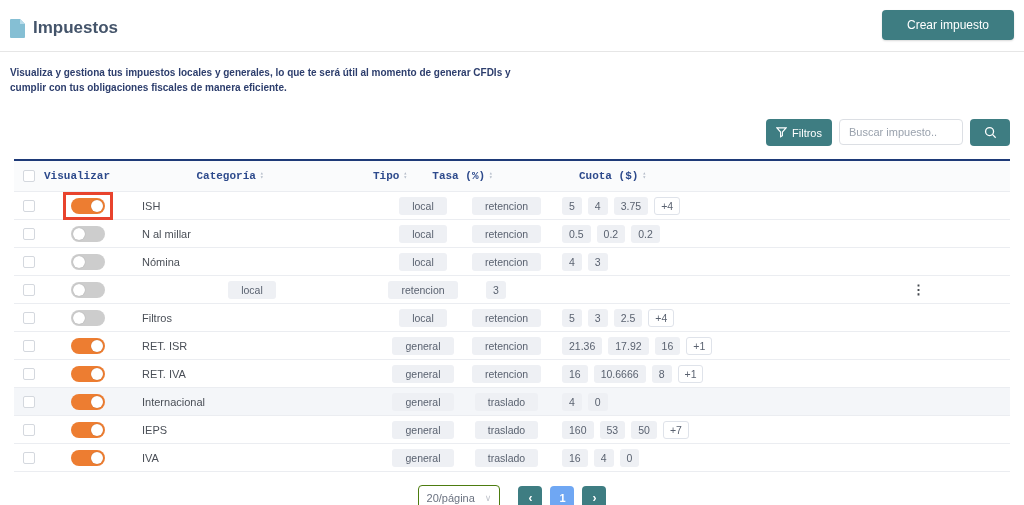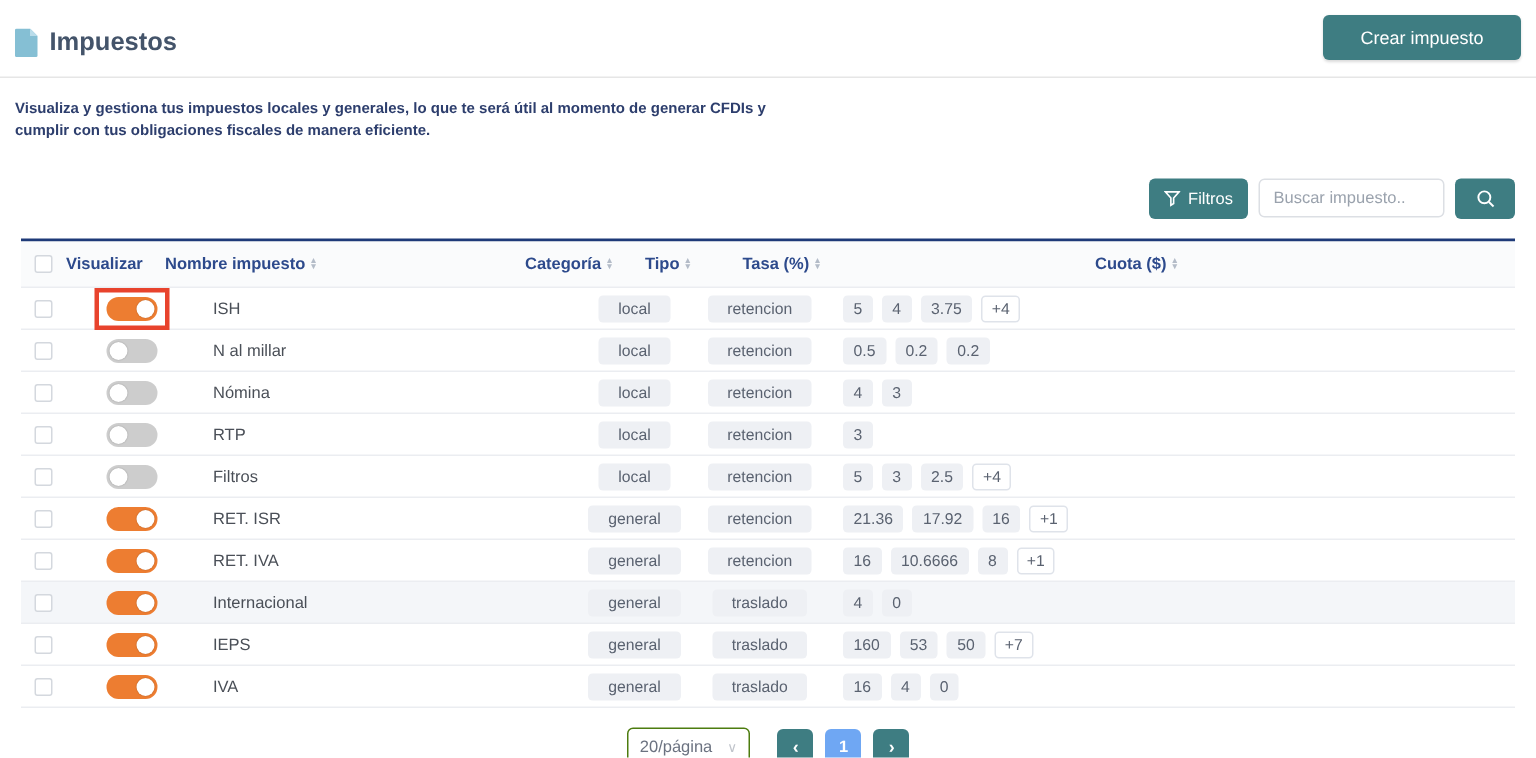--- a/index.html
+++ b/index.html
@@ -27,21 +27,21 @@
   .toolbar{display:flex;justify-content:flex-end;gap:7px;margin:24px 14px 0 0;}
   .filters-btn{font-size:11px;padding:6px 10px;display:inline-flex;align-items:center;gap:5px;}
   .search-input{width:124px;height:26px;border:1px solid #dcdfe4;border-radius:4px;padding:0 9px;font-size:11px;color:#555;font-family:"Liberation Sans",sans-serif;outline:none;}
   .search-input::placeholder{color:#9aa2ad;}
   .search-btn{width:40px;height:27px;display:inline-flex;align-items:center;justify-content:center;}
 
   
   .table{margin:13px 14px 0 14px;border-top:2px solid var(--tableborder);}
   .thead,.trow{display:grid;grid-template-columns:30px 66px 240px 80px 65px 235px 245px 35px;align-items:center;}
   .thead{height:31px;background:#fafbfc;border-bottom:1px solid var(--rowline);}
-  .th{font-size:11px;font-weight:bold;color:var(--navy);display:flex;align-items:center;justify-content:flex-start;gap:4px;}
+  .th{font-size:11px;font-weight:bold;color:var(--navy);display:flex;align-items:center;justify-content:center;gap:4px;font-family:Liberation Mono, monospace;}
   .sort{display:inline-flex;flex-direction:column;line-height:4px;font-size:6px;color:#b4bcc8;cursor:pointer;}
   .trow{height:28px;border-bottom:1px solid var(--rowline);gap:11px;}
   .trow.hl{background:var(--rowhl);}
   .cell{display:flex;align-items:center;justify-content:center;}
   .c-name{justify-content:flex-start;padding-left:10px;font-size:11px;color:#4a4f57;}
   .c-tasa{justify-content:flex-start;padding-left:12px;gap:6px;}
   .checkbox{width:12px;height:12px;border:1px solid #d4d8de;border-radius:2px;background:#fff;display:inline-block;cursor:pointer;}
 
   
   .toggle{width:34px;height:16px;border-radius:8px;position:relative;display:inline-block;cursor:pointer;}
@@ -114,27 +114,20 @@
 
   <div class="table">
     <div class="thead">
       <div class="cell">
           <span class="checkbox"></span>
         </div>
       <div class="th">
           <span>Visualizar</span>
         </div>
       <div class="th">
-          <span>Nombre impuesto</span>
-          <span class="sort">
-            <span>▴</span>
-            <span>▾</span>
-          </span>
-        </div>
-      <div class="th">
           <span>Categoría</span>
           <span class="sort">
             <span>▴</span>
             <span>▾</span>
           </span>
         </div>
       <div class="th">
           <span>Tipo</span>
           <span class="sort">
             <span>▴</span>
@@ -246,21 +239,20 @@
           <div class="cell">
             <span class="checkbox"></span>
           </div>
           <div class="cell">
             <span class="toggle-wrap">
               <span class="toggle off">
                 <span class="knob"></span>
               </span>
             </span>
           </div>
-          <div class="cell c-name">RTP</div>
           <div class="cell">
             <span class="chip">local</span>
           </div>
           <div class="cell">
             <span class="chip">retencion</span>
           </div>
           <div class="cell c-tasa">
             <span class="chip tasa">3</span>
           </div>
           <div class="cell"></div>

